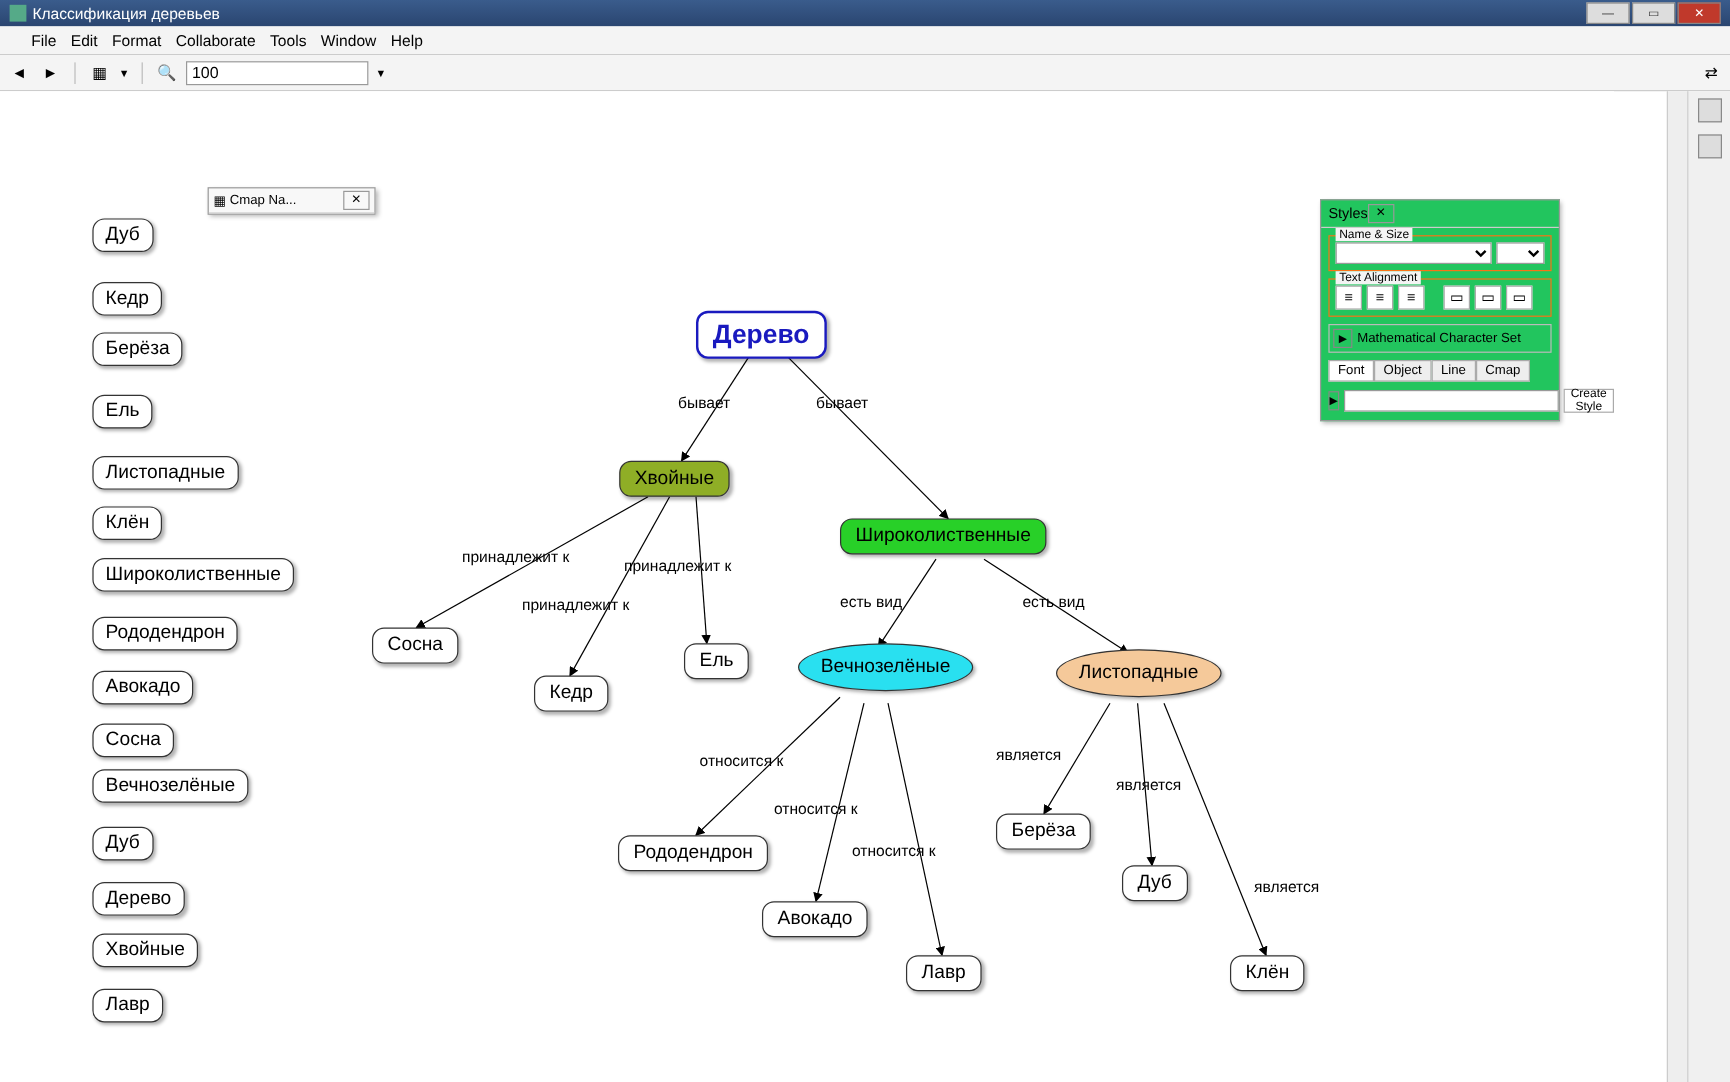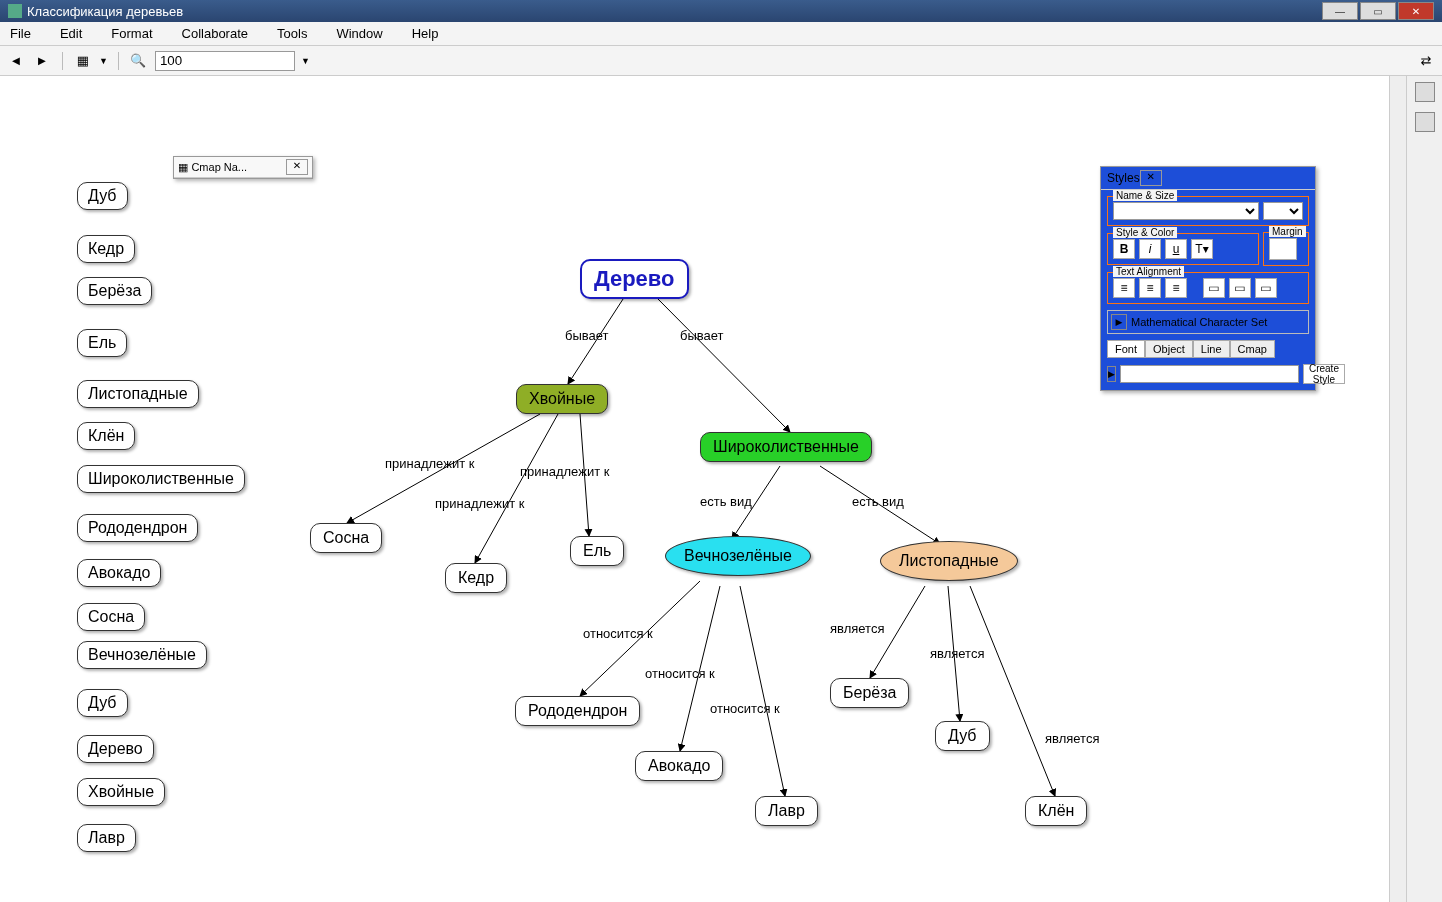--- a/index.html
+++ b/index.html
@@ -4,26 +4,26 @@
 <style>
 * { box-sizing: border-box; margin: 0; padding: 0; }
 body { font-family: Arial, sans-serif; font-size: 13px; background: #fff; width: 1442px; height: 902px; overflow: hidden; }
 .titlebar { background: linear-gradient(#3a5c8c, #2a4570); color: #fff; padding: 3px 8px; display: flex; align-items: center; height: 22px; }
 .titlebar .icon { width: 14px; height: 14px; background: #5a8; margin-right: 5px; }
 .titlebar .spacer { flex: 1; }
 .win-btn { width: 36px; height: 18px; margin-left: 2px; border: 1px solid #888; display: flex; align-items: center; justify-content: center; font-size: 10px; cursor: pointer; }
 .win-min { background: #ddd; color: #333; }
 .win-max { background: #ddd; color: #333; }
 .win-close { background: #c0392b; color: #fff; }
-.menubar { background: #f4f4f4; border-bottom: 1px solid #ccc; padding: 2px 4px; display: flex; gap: 17px; }
+.menubar { background: #f4f4f4; border-bottom: 1px solid #ccc; padding: 2px 20px; display: flex; gap: 0; }
 .menubar span { padding: 2px 6px; cursor: pointer; }
 .toolbar { background: #f4f4f4; border-bottom: 1px solid #ccc; padding: 4px 6px; display: flex; align-items: center; gap: 6px; height: 30px; }
 .tbtn { width: 20px; height: 20px; display: flex; align-items: center; justify-content: center; cursor: pointer; }
 .tsep { width: 1px; height: 18px; background: #bbb; margin: 0 4px; }
-.zoom-input { width: 140px; height: 20px; border: 1px solid #999; padding: 0 4px; }
+.zoom-input { width: 152px; height: 20px; border: 1px solid #999; padding: 0 4px; }
 .content { position: relative; width: 1442px; height: 850px; }
 .canvas { position: absolute; left: 0; top: 0; width: 1345px; height: 830px; overflow: auto; background: #fff; }
 .canvas-inner { position: relative; width: 1340px; height: 826px; }
 .right-rail { position: absolute; right: 0; top: 0; width: 36px; height: 850px; background: #f0f0f0; border-left: 1px solid #ccc; display: flex; flex-direction: column; align-items: center; padding-top: 6px; gap: 10px; }
 .rr-icon { width: 20px; height: 20px; border: 1px solid #888; background: #ddd; }
 .scrollbar-v { position: absolute; right: 36px; top: 0; width: 17px; height: 830px; background: #eee; border-left: 1px solid #ccc; }
 .sidebar-node { position: absolute; border: 1px solid #333; border-radius: 10px; background: #fff; padding: 4px 10px; font-size: 16px; box-shadow: 2px 2px 3px rgba(0,0,0,0.3); }
 .map-node { position: absolute; border: 1.5px solid #333; border-radius: 10px; padding: 5px 12px; font-size: 16px; box-shadow: 2px 2px 3px rgba(0,0,0,0.3); text-align: center; }
 .root-node { border: 2px solid #1a1abf; color: #1a1abf; font-weight: bold; font-size: 22px; background: #fff; }
 .cat-green1 { background: #8fae26; }
@@ -32,21 +32,21 @@
 .cat-peach { background: #f5c99a; }
 .leaf { background: #fff; }
 .ellipse { border-radius: 50%; padding: 10px 18px; }
 .taskline { position: absolute; font-size: 18px; color: #333; }
 .linking { position: absolute; font-size: 13px; color: #000; background: transparent; }
 .nav-panel { position: absolute; left: 173px; top: 80px; width: 140px; border: 1px solid #999; background: #f8f8f8; box-shadow: 2px 2px 4px rgba(0,0,0,0.3); }
 .nav-title { display: flex; align-items: center; padding: 2px 4px; border-bottom: 1px solid #ccc; font-size: 11px; }
 .nav-title .spacer { flex: 1; }
 .nav-close { width: 22px; height: 16px; border: 1px solid #999; text-align: center; font-size: 10px; cursor: pointer; }
 .nav-body { height: 110px; background: #fff; margin: 4px; border: 1px solid #ccc; display: flex; align-items: center; justify-content: center; font-size: 9px; color: #999; }
-.styles-panel { position: absolute; left: 1100px; top: 90px; width: 216px; border: 1px solid #999; background: #1d4ed8; box-shadow: 2px 2px 4px rgba(0,0,0,0.3); }
+.styles-panel { position: absolute; left: 1100px; top: 90px; width: 200px; border: 1px solid #999; background: #22c55e; box-shadow: 2px 2px 4px rgba(0,0,0,0.3); }
 .styles-title { display: flex; align-items: center; padding: 3px 6px; border-bottom: 1px solid #ccc; font-size: 12px; }
 .styles-body { padding: 6px; font-size: 11px; }
 .fieldset { border: 1px solid #f97316; padding: 5px 5px 5px 5px; margin-bottom: 6px; position: relative; }
 .fieldset .legend { position: absolute; top: -7px; left: 5px; background: #f4f4f4; padding: 0 3px; font-size: 10px; }
 .sel { border: 1px solid #999; background: #fff; height: 18px; }
 .row { display: flex; gap: 4px; align-items: center; }
 .fs-btn { width: 22px; height: 20px; border: 1px solid #aaa; display: flex; align-items: center; justify-content: center; background: #fff; cursor: pointer; font-size: 12px; }
 .tabs { display: flex; gap: 0; }
 .tab { border: 1px solid #aaa; padding: 2px 7px; font-size: 11px; background: #eee; cursor: pointer; }
 .tab.active { background: #fff; }
@@ -182,41 +182,20 @@
           <div class="nav-close">✕</div>
         </div>
         <div class="styles-body">
           <div class="fieldset">
             <div class="legend">Name &amp; Size</div>
             <div class="row">
               <select class="sel" style="flex:1"></select>
               <select class="sel" style="width:40px"></select>
             </div>
           </div>
-          <div class="row">
-            <div class="fieldset" style="flex:1">
-              <div class="legend">Style &amp; Color</div>
-              <div class="row">
-                <div class="fs-btn">
-                    <b>B</b>
-                  </div>
-                <div class="fs-btn">
-                    <i>i</i>
-                  </div>
-                <div class="fs-btn">
-                    <u>u</u>
-                  </div>
-                <div class="fs-btn">T▾</div>
-              </div>
-            </div>
-            <div class="fieldset" style="width:46px">
-              <div class="legend">Margin</div>
-              <div class="fs-btn" style="width:28px;height:22px;"></div>
-            </div>
-          </div>
           <div class="fieldset">
             <div class="legend">Text Alignment</div>
             <div class="row">
               <div class="fs-btn">≡</div>
               <div class="fs-btn">≡</div>
               <div class="fs-btn">≡</div>
               <span style="width:8px;"></span>
               <div class="fs-btn">▭</div>
               <div class="fs-btn">▭</div>
               <div class="fs-btn">▭</div>

